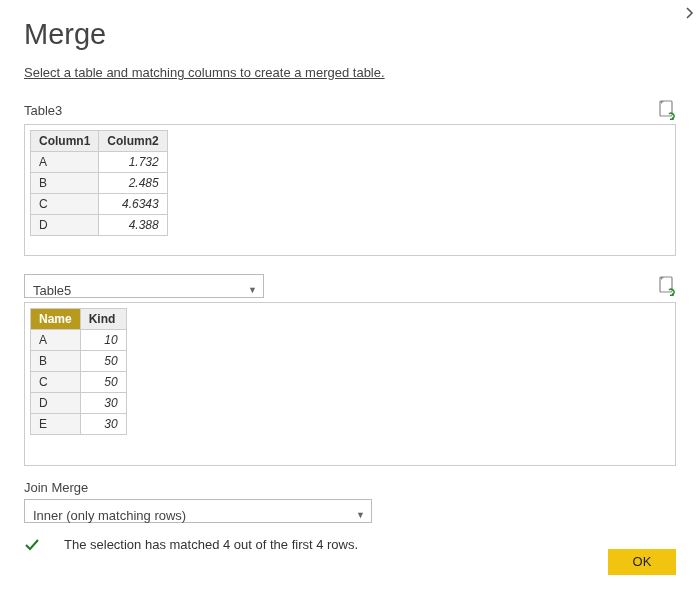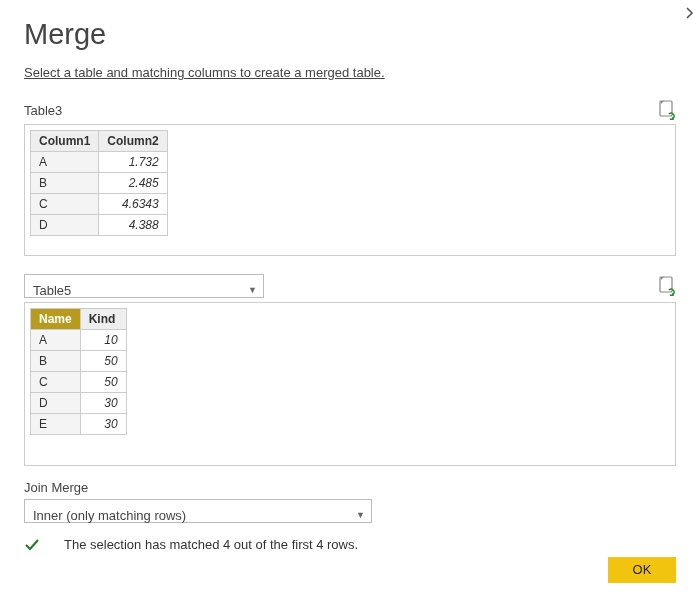--- a/index.html
+++ b/index.html
@@ -121,21 +121,21 @@
       align-items: flex-start;
       gap: 24px;
       margin-top: 14px;
     }
     .check {
       color: #1e7a1e;
     }
     .footer {
       position: absolute;
       right: 24px;
-      bottom: 16px;
+      bottom: 24px;
       display: flex;
       gap: 10px;
     }
     .btn {
       min-width: 68px;
       height: 26px;
       border: none;
       font-size: 13px;
       cursor: pointer;
       text-align: center;

